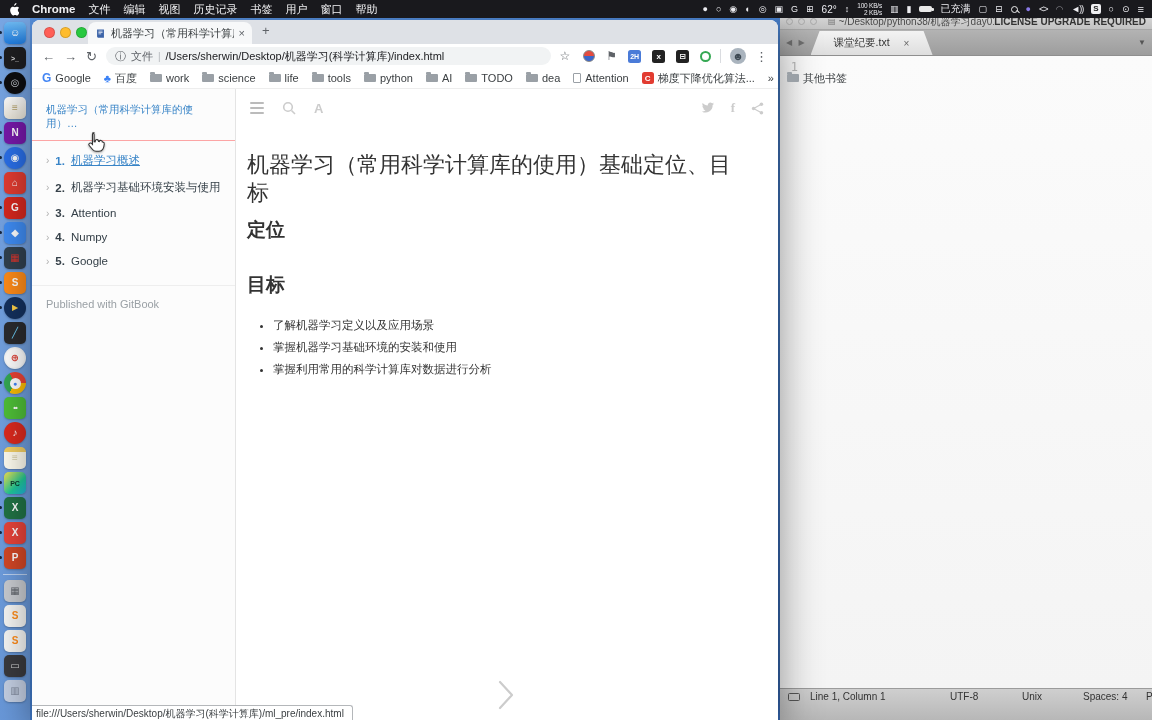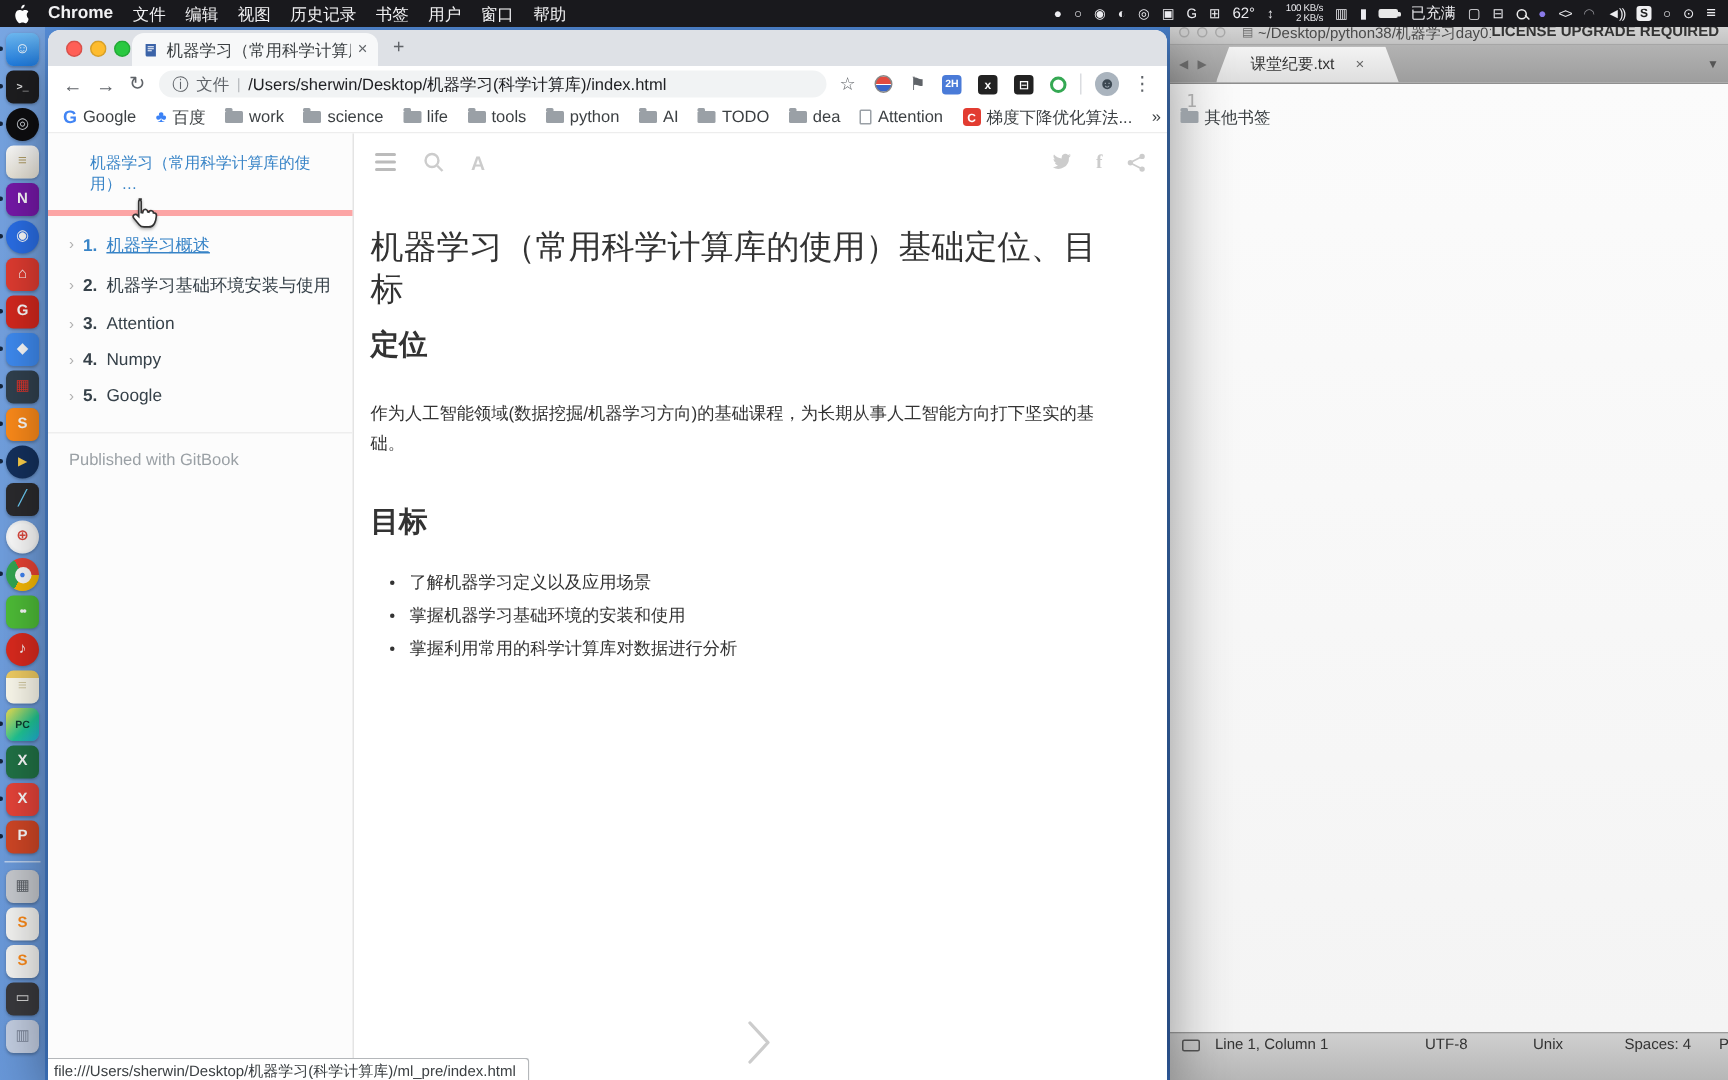--- a/index.html
+++ b/index.html
@@ -50,21 +50,21 @@
   .fold{width:12px;height:8px;background:#9aa0a6;border-radius:1px;position:relative;flex:none}
   .fold::before{content:"";position:absolute;top:-2px;left:0;width:5px;height:2px;background:#9aa0a6;border-radius:1px 1px 0 0}
   .gicon{color:#4285f4;font-weight:bold;font-size:12px}
   .paw{color:#3b82f6;font-size:11px}
   .pageic{width:8px;height:10px;border:1px solid #9aa0a6;border-radius:1px;flex:none}
   .csdn{width:12px;height:12px;border-radius:2.5px;background:#e23c31;color:#fff;font-size:8px;font-weight:bold;display:flex;align-items:center;justify-content:center;flex:none}
 
   
   .content{flex:1;display:flex;min-height:0;position:relative}
   .sbar{width:204px;flex:none;background:#fcfcfc;border-right:1px solid #e4e4e4;position:relative;padding-top:10px}
-  .sb-title{display:block;color:#3884c7;font-size:10.5px;padding:3px 28px 10px;line-height:14px;border-bottom:4px solid #fca5a5}
+  .sb-title{display:block;color:#3884c7;font-size:10.5px;padding:3px 14px 10px;line-height:14px;border-bottom:1px solid #fca5a5}
   .sb-list{list-style:none;padding-top:6px}
   .sb-item{display:flex;align-items:center;gap:6px;padding:6px 14px;font-size:11.5px;color:#364149}
   .sb-item .ar{color:#b0b0b0;font-size:10px}
   .sb-item b{font-weight:bold}
   .sb-item.active{color:#3884c7}
   .sb-item.active .lbl{text-decoration:underline}
   .sb-foot{border-top:1px solid #eee;margin-top:12px;padding:12px 14px;font-size:11px;color:#9aa0a5}
   .handcur{position:absolute;left:52px;top:42px;z-index:50;filter:drop-shadow(0 1px 1px rgba(0,0,0,.35))}
   .gmain{flex:1;position:relative;background:#fff;overflow:hidden}
   .gb-tools{display:flex;align-items:center;height:38px;padding:0 14px;color:#ccc;gap:18px}
@@ -442,21 +442,20 @@
                 <circle cx="3.2" cy="8" r="2.2"></circle>
                 <circle cx="12.8" cy="13.2" r="2.2"></circle>
               </g>
               <path d="M4.8 7l6.4-3.4M4.8 9l6.4 3.4" stroke="#ccc" stroke-width="1.4" fill="none"></path>
             </svg>
         </span>
       </div>
       <div class="gpage">
         <h1>机器学习（常用科学计算库的使用）基础定位、目标</h1>
         <h2 class="h2-a">定位</h2>
-        <p>作为人工智能领域(数据挖掘/机器学习方向)的基础课程，为长期从事人工智能方向打下坚实的基础。</p>
         <h2 class="h2-b">目标</h2>
         <ul>
           <li>了解机器学习定义以及应用场景</li>
           <li>掌握机器学习基础环境的安装和使用</li>
           <li>掌握利用常用的科学计算库对数据进行分析</li>
         </ul>
       </div>
       <svg class="nextpg" width="22" height="34" viewBox="0 0 22 34">
           <polyline points="5,4 17,17 5,30" fill="none" stroke="#ccc" stroke-width="2.2" stroke-linecap="round" stroke-linejoin="round"></polyline>
         </svg>

